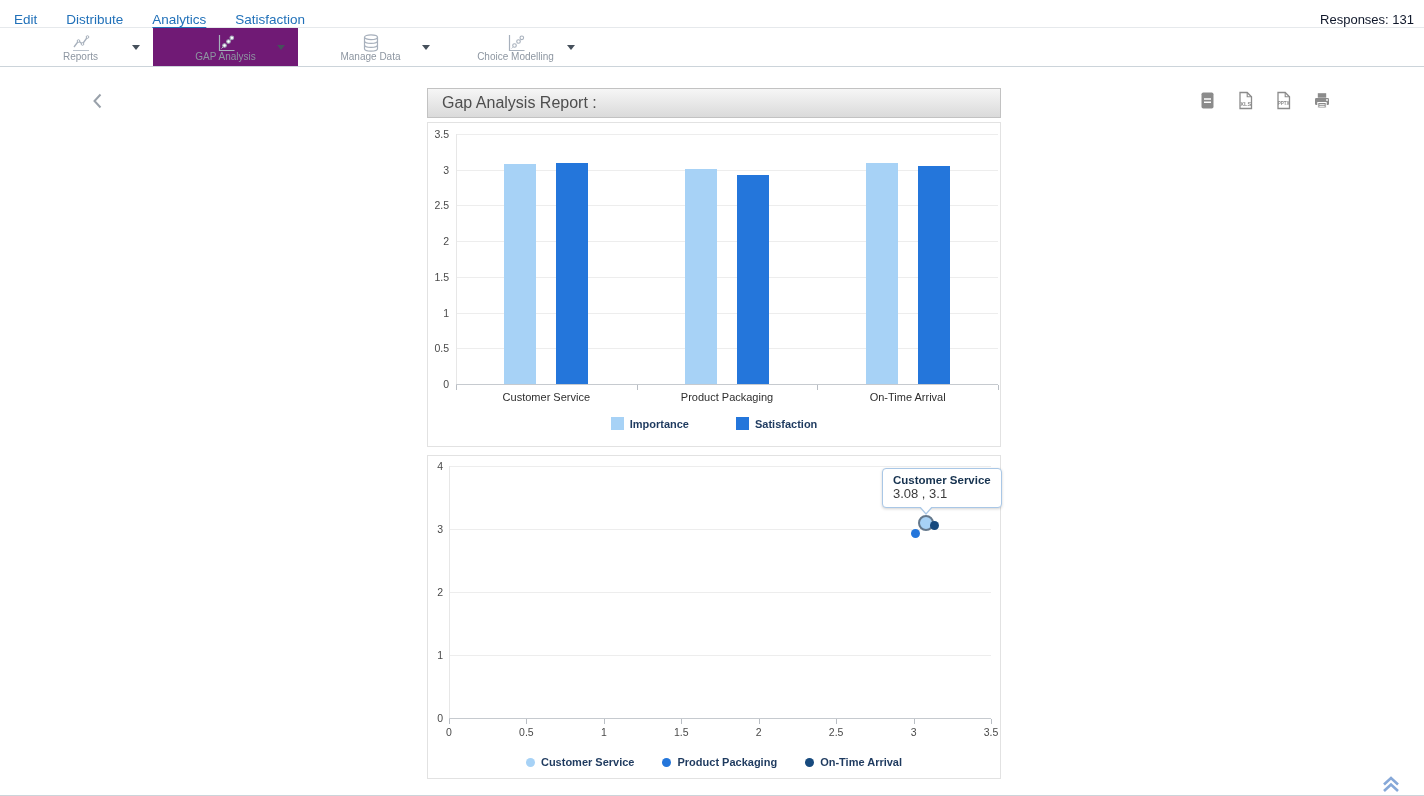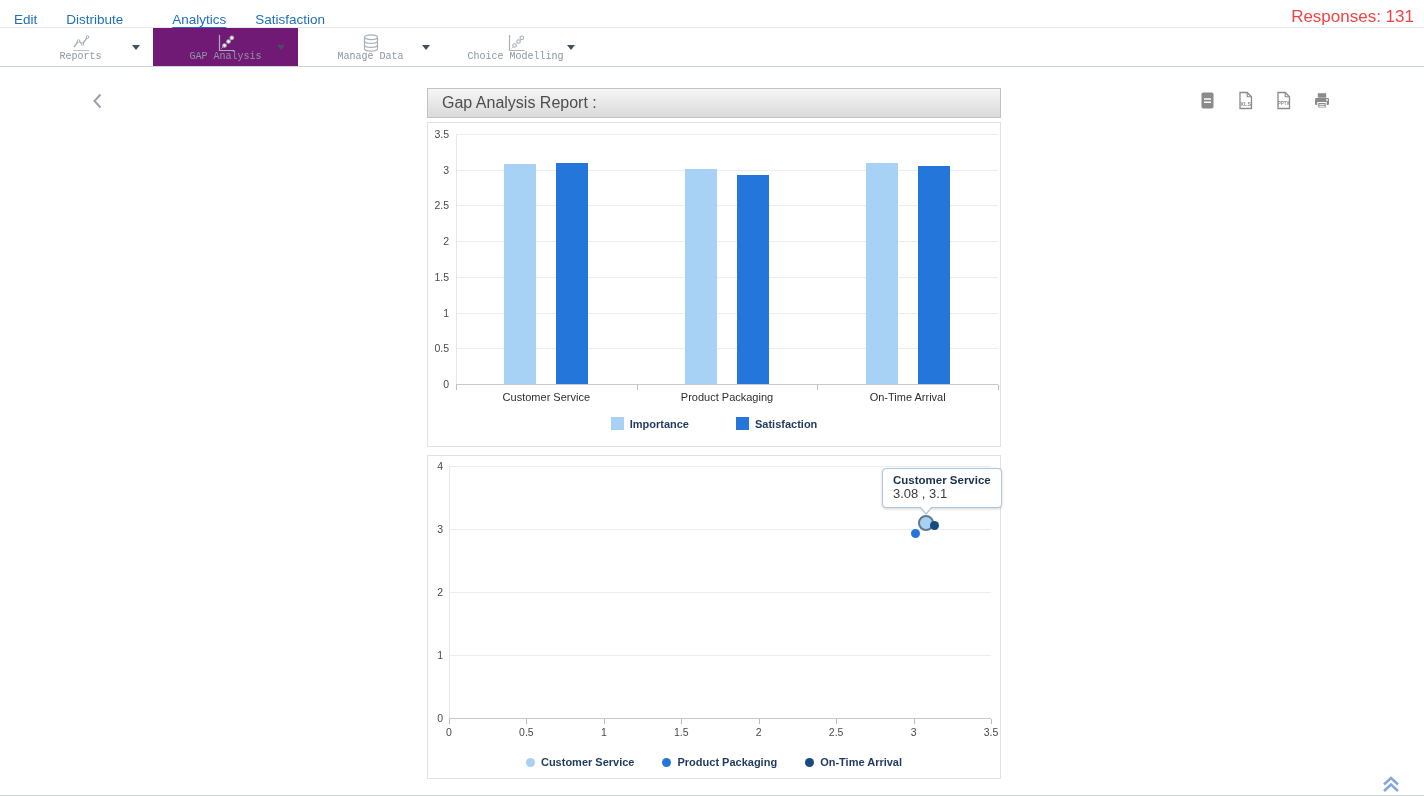--- a/index.html
+++ b/index.html
@@ -11,27 +11,27 @@
   }
   
   .navbar {
     position:absolute; top:0; left:0; right:0; height:28px;
     display:flex; align-items:flex-end; justify-content:space-between;
     padding:0 10px 0 14px; box-sizing:border-box;
     border-bottom:1px solid #e6e9ec; background:#fff;
   }
   .nav-links { display:flex; gap:29px; }
   .nav-links a { color:#2171b9; font-size:13.5px; text-decoration:none; cursor:pointer; }
-  .nav-links a.active { text-decoration:underline; text-underline-offset:3px;margin-left:20px; }
-  .responses { color:#ef4444; font-size:17px; cursor:pointer;margin-top:20px; }
+  .nav-links a.active { text-decoration:underline; text-underline-offset:3px; }
+  .responses { color:#0f172a; font-size:13px; cursor:pointer;margin-top:20px; }
   
   .toolbar {
     position:absolute; top:28px; left:0; right:0; height:39px;
     border-bottom:1px solid #ccd4da; background:#fff;
-    display:flex; padding-left:8px; box-sizing:border-box;font-family:Liberation Mono, monospace;
+    display:flex; padding-left:8px; box-sizing:border-box;
   }
   .tab { position:relative; width:145px; height:100%; cursor:pointer; }
   .tab.active { background:#701a75; }
   .tab-icon { position:absolute; top:4px; left:50%; transform:translateX(-50%); }
   .tab-caret {
     position:absolute; right:13px; top:17px; width:0; height:0;
     border-left:4px solid transparent; border-right:4px solid transparent;
     border-top:5px solid #46505b; cursor:pointer;
   }
   .tab-label {

